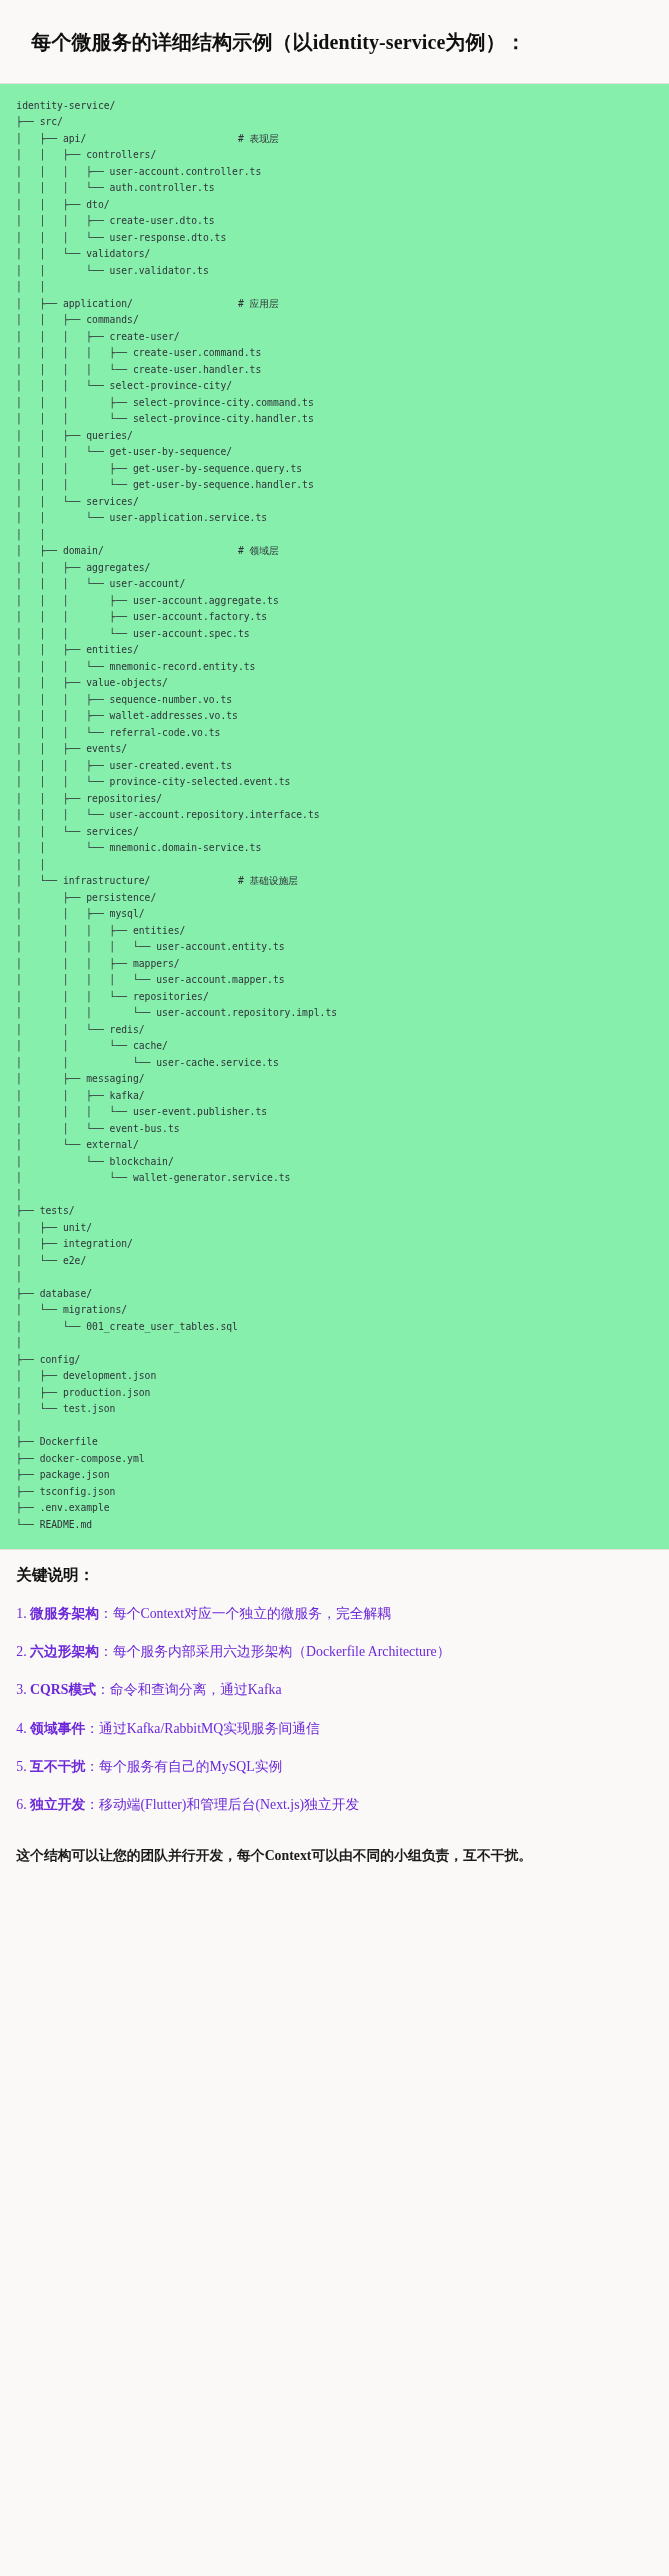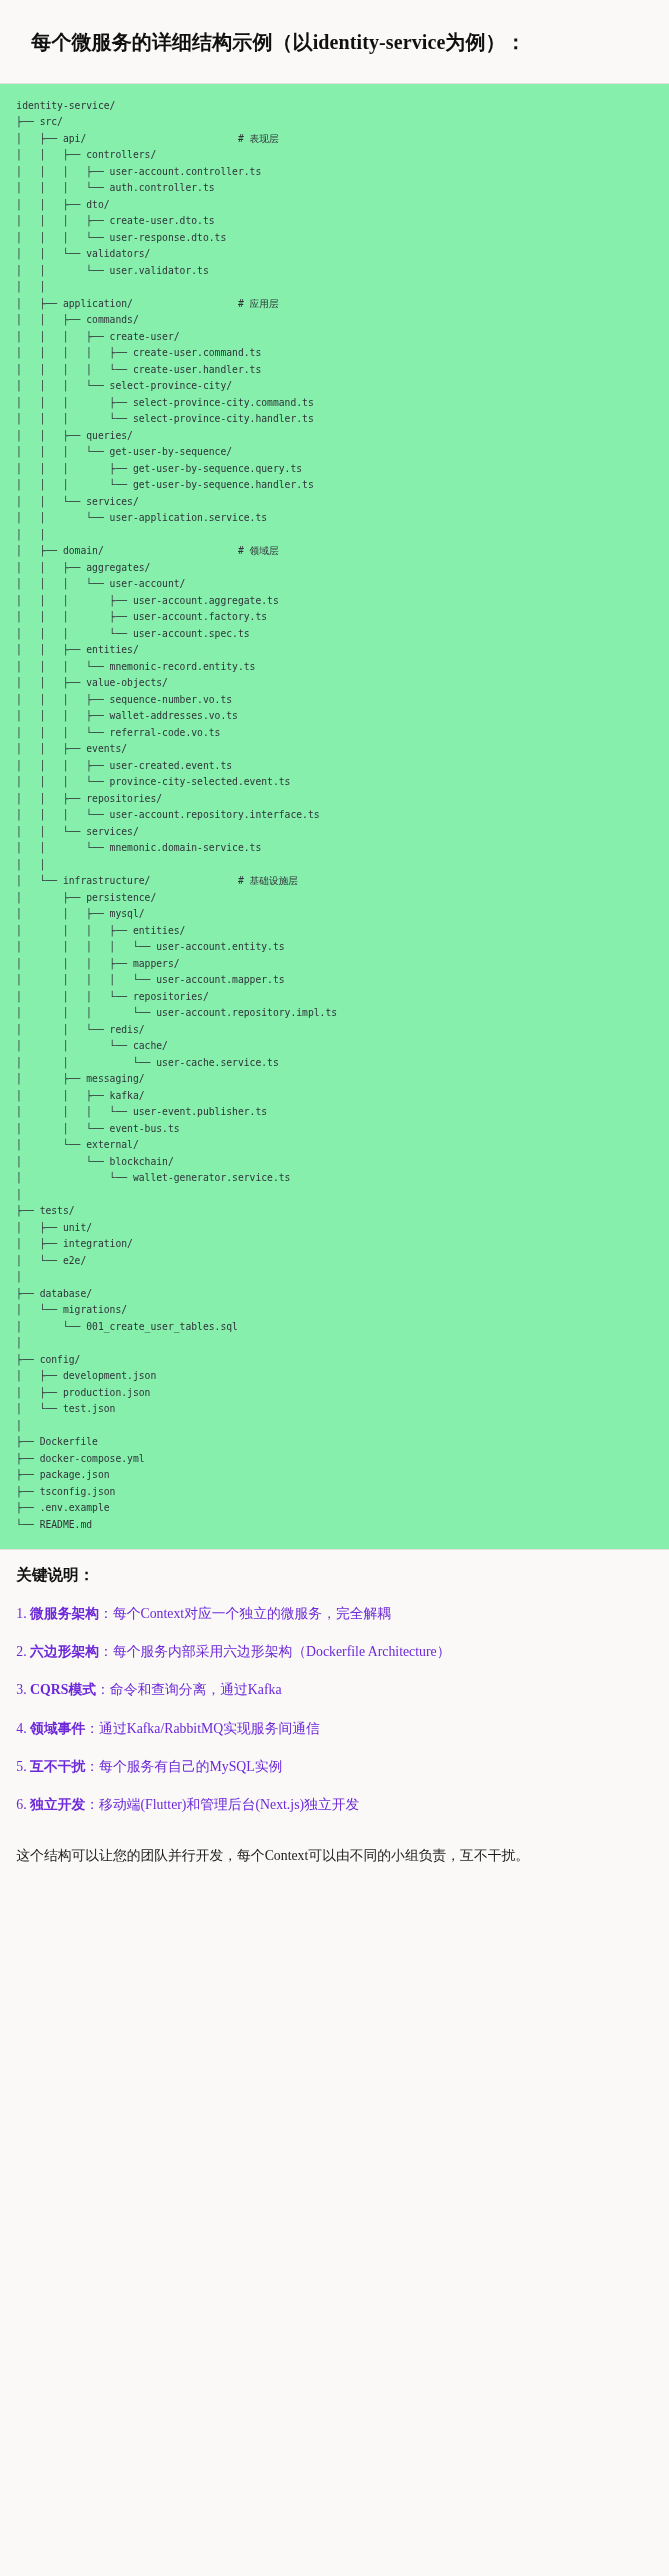--- a/index.html
+++ b/index.html
@@ -87,20 +87,21 @@
     content: counter(noteidx) ". ";
   }
   .note-term {
     font-weight: bold;
   }
   .closing {
     padding: 5px 16.3px 16.3px 16.3px;
     font-size: 13.8px;
     line-height: 1.55;
     color: #1a1a1a;
+    font-weight: bold;
   }
 </style>
 </head>
 <body>
 
 <div class="page">
 
   <h1 class="doc-title">每个微服务的详细结构示例（以identity-service为例）：</h1>
   <div class="title-rule"></div>
 

